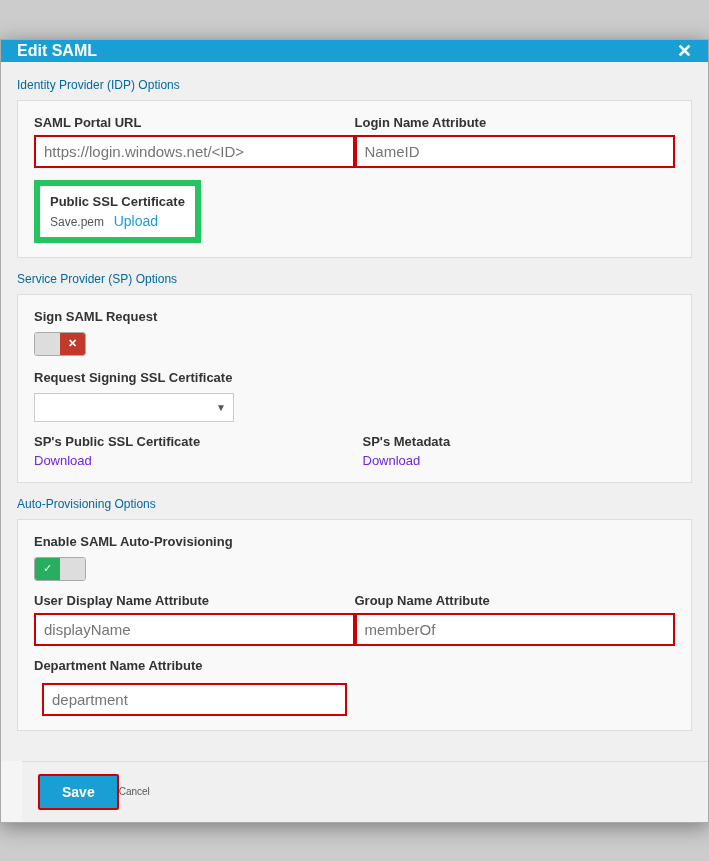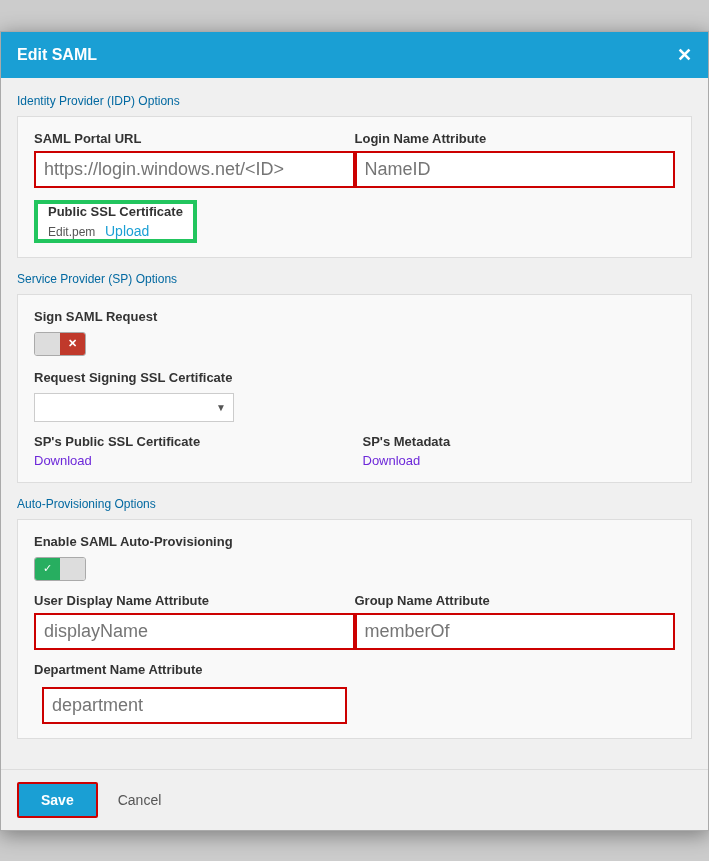--- a/index.html
+++ b/index.html
@@ -14,21 +14,21 @@
     }
     .modal {
       width: 709px;
       background: #f5f5f5;
       border: 1px solid #aaa;
       box-shadow: 0 4px 20px rgba(0,0,0,0.4);
     }
     .modal-header {
       background: #1a9fd4;
       color: white;
-      padding: 14px 16px;
+      padding: 2px 16px;
       display: flex;
       justify-content: space-between;
       align-items: center;
     }
     .modal-header-title {
       font-size: 16px;
       font-weight: bold;
       color: white;
     }
     .modal-close {
@@ -66,28 +66,28 @@
     .field-label {
       font-weight: bold;
       font-size: 13px;
       margin-bottom: 5px;
       color: #333;
     }
     .field-input {
       width: 100%;
       padding: 6px 8px;
       border: 2px solid #c00;
-      font-size: 18px;
+      font-size: 15px;
       color: #555;
       background: white;
       outline: none;
     }
     .cert-box {
-      border: 4px solid #22c55e;
-      padding: 0 10px;
+      border: 6px solid #22c55e;
+      padding: 8px 10px;
       display: inline-block;
       background: white;
       min-width: 160px;
     }
     .cert-label {
       font-weight: bold;
       font-size: 13px;
       margin-bottom: 4px;
       color: #333;
     }
@@ -191,38 +191,39 @@
       font-weight: bold;
       font-size: 13px;
       color: #333;
       margin-bottom: 4px;
     }
     .modal-footer {
       padding: 12px 16px;
       background: #f0f0f0;
       display: flex;
       align-items: center;
-      gap: 20px;
+      gap: 0;
       border-top: 1px solid #ddd;
+      margin-left: 21px;
     }
     .btn-save {
       background: #1a9fd4;
       color: white;
       border: 2px solid #c00;
       padding: 8px 22px;
       font-size: 14px;
       font-weight: bold;
       cursor: pointer;
       border-radius: 2px;
     }
     .btn-cancel {
       background: none;
       border: none;
       color: #555;
-      font-size: 14px;
+      font-size: 10px;
       cursor: pointer;
     }
     .mb8 { margin-bottom: 8px; }
     .mb12 { margin-bottom: 12px; }
   </style>
 </head>
 <body>
 
 <div class="modal">
 
@@ -242,21 +243,21 @@
           <input class="field-input" type="text" placeholder="https://login.windows.net/&lt;ID&gt;" style="">
         </div>
         <div class="form-col">
           <div class="field-label">Login Name Attribute</div>
           <input class="field-input" type="text" placeholder="NameID" style="">
         </div>
       </div>
       <div>
         <div class="cert-box">
           <div class="cert-label">Public SSL Certificate</div>
-          <span class="cert-value">Edit.pem</span>
+          <span class="cert-value">Save.pem</span>
           <a class="cert-link">Upload</a>
         </div>
       </div>
     </div>
 
     <div class="section-label mb8">Service Provider (SP) Options</div>
 
     <div class="section-box">
 
       <div class="mb12">

